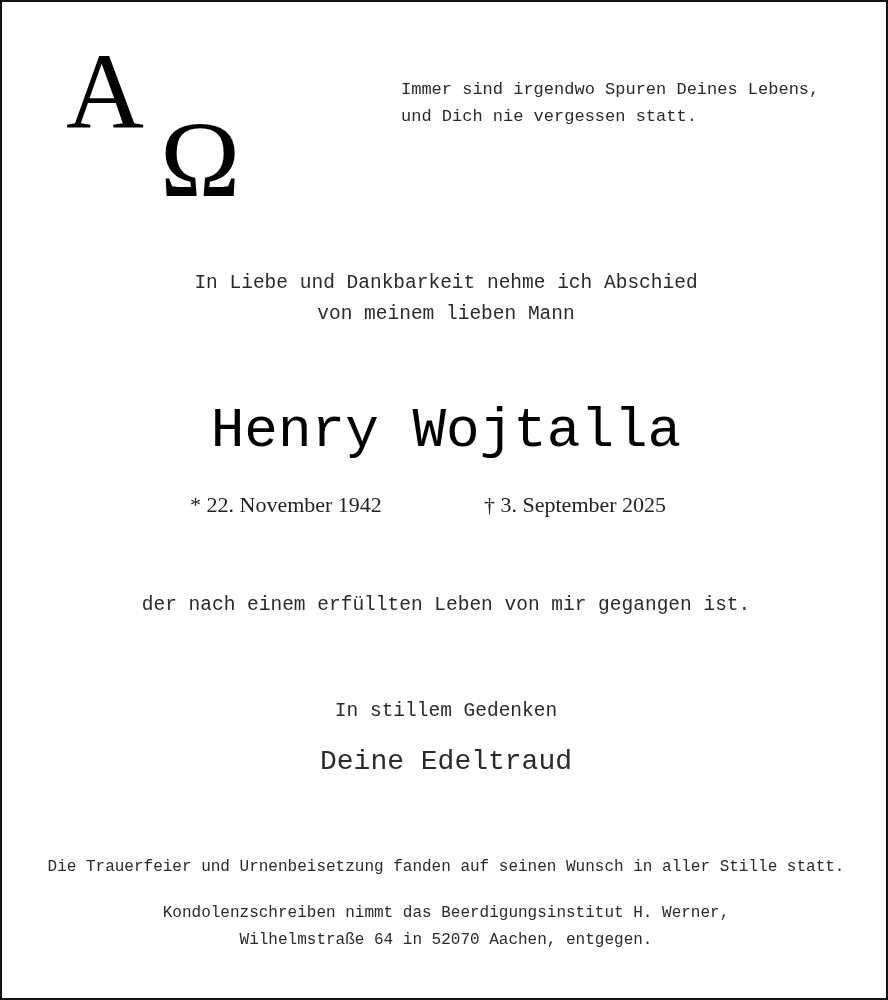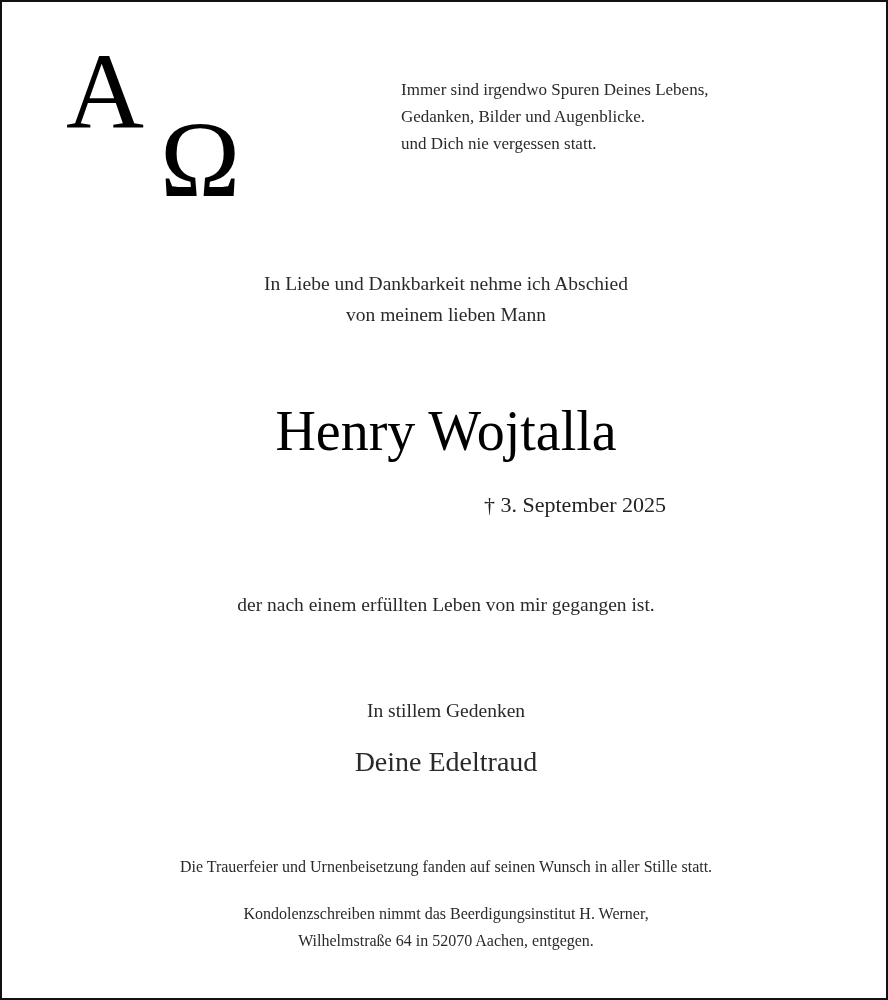--- a/index.html
+++ b/index.html
@@ -1,18 +1,18 @@
 <!DOCTYPE html>
 <html><head>
 <meta charset="utf-8">
 <style>
   html, body { margin:0; padding:0; background:#ffffff; }
   body { width:888px; height:1000px; position:relative; overflow:hidden; }
   .frame { position:absolute; left:0; top:0; width:884px; height:996px; border:2px solid #111; background:#fff; }
-  .serif { font-family:Liberation Serif, serif; color:#2a2a2a; }
+  .serif { font-family:Liberation Mono, monospace; color:#2a2a2a; }
   .abs { position:absolute; white-space:nowrap; }
   .alpha { left:64px; top:36px; font-family:"Liberation Serif", serif; font-size:108px; line-height:1; color:#000; }
   .omega { left:158px; top:104px; font-family:"Liberation Serif", serif; font-size:108px; line-height:1; color:#000; }
   .verse { left:399px; top:74px; font-size:17px; line-height:27px; }
   .center { left:0; width:888px; text-align:center; }
   .intro { top:266px; font-size:19.5px; line-height:31px; }
   .name { top:396px; font-size:56px; line-height:1.2; color:#000; }
   .dates { top:490px; font-family:"Liberation Serif", serif; font-size:22px; color:#222; }
   .born { position:absolute; left:188px; }
   .died { position:absolute; left:482px;text-align:right; }
@@ -24,32 +24,32 @@
 </style>
 </head>
 <body>
 
 <div class="frame">
   <div class="abs alpha">Α</div>
   <div class="abs omega">Ω</div>
 
   <div class="abs verse serif">
     <div>Immer sind irgendwo Spuren Deines Lebens,</div>
-    <div>Gedanken, Bilder und Augenblicke.</div>
     <div>und Dich nie vergessen statt.</div>
   </div>
 
   <div class="abs center intro serif">
     <div>In Liebe und Dankbarkeit nehme ich Abschied</div>
     <div>von meinem lieben Mann</div>
   </div>
 
   <div class="abs center name serif">Henry Wojtalla</div>
 
   <div class="abs center dates" style="height:30px;">
+    <span class="born">* 22. November 1942</span>
     <span class="died">† 3. September 2025</span>
   </div>
 
   <div class="abs center tail serif">der nach einem erfüllten Leben von mir gegangen ist.</div>
   <div class="abs center mem serif">In stillem Gedenken</div>
   <div class="abs center sign serif">Deine Edeltraud</div>
 
   <div class="abs center info1 serif">Die Trauerfeier und Urnenbeisetzung fanden auf seinen Wunsch in aller Stille statt.</div>
   <div class="abs center info2 serif">
     <div>Kondolenzschreiben nimmt das Beerdigungsinstitut H. Werner,</div>

